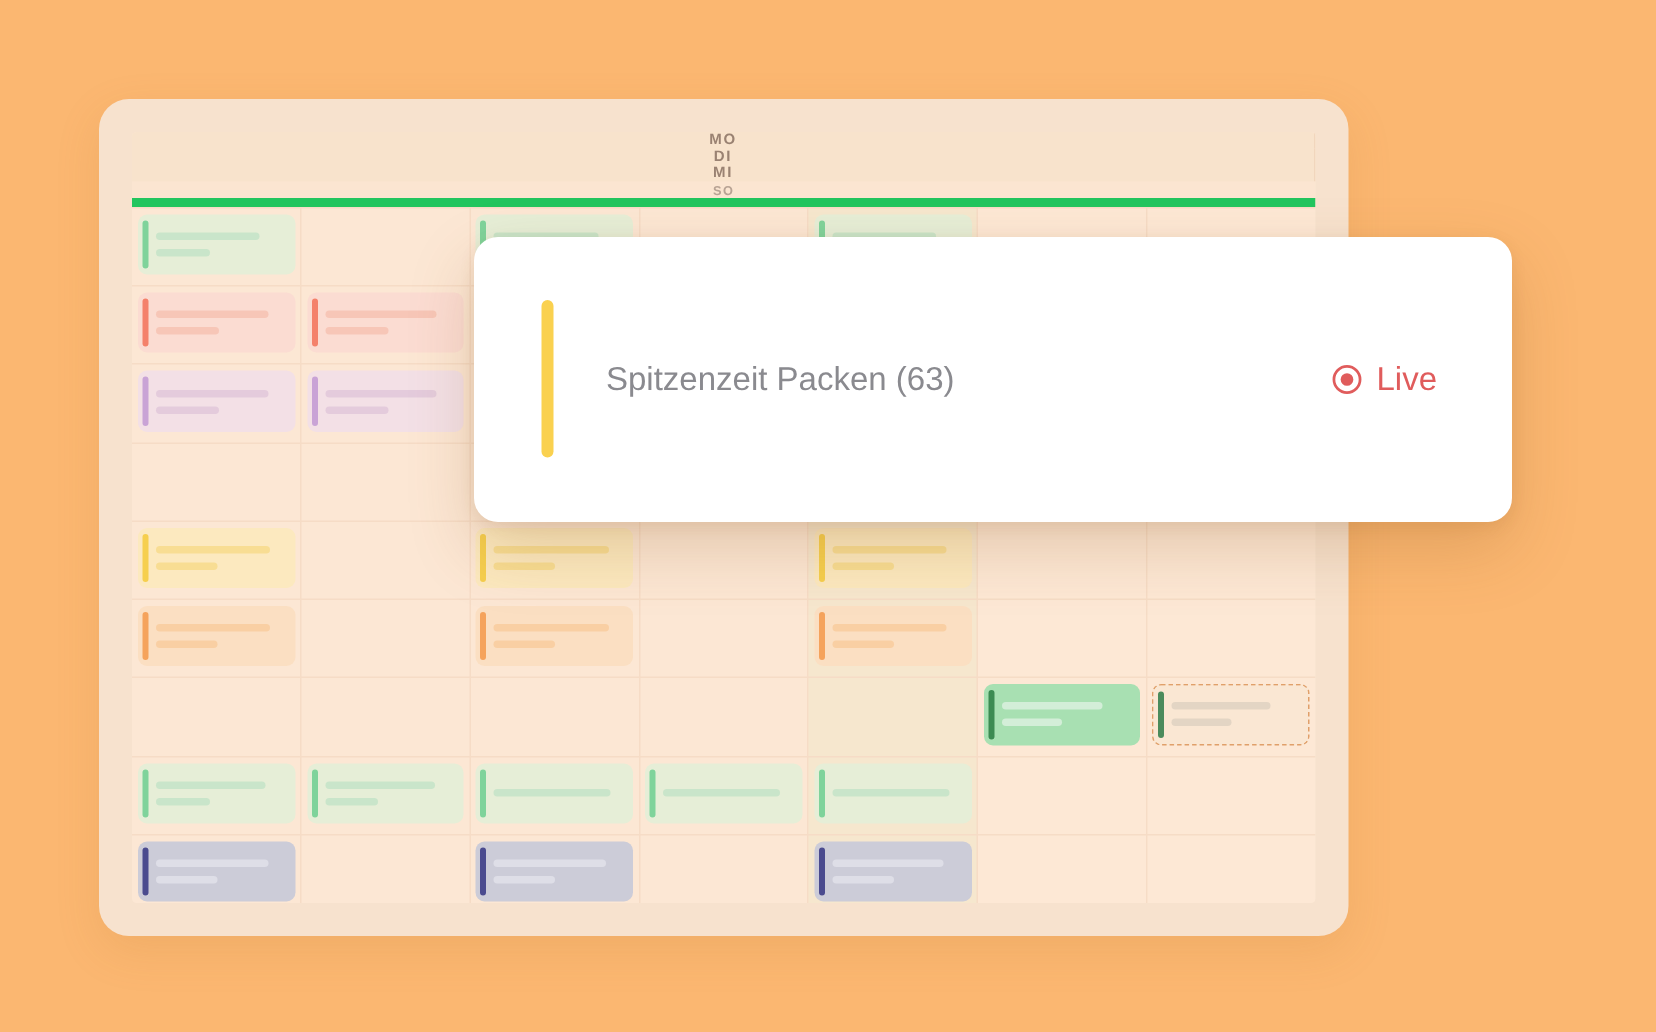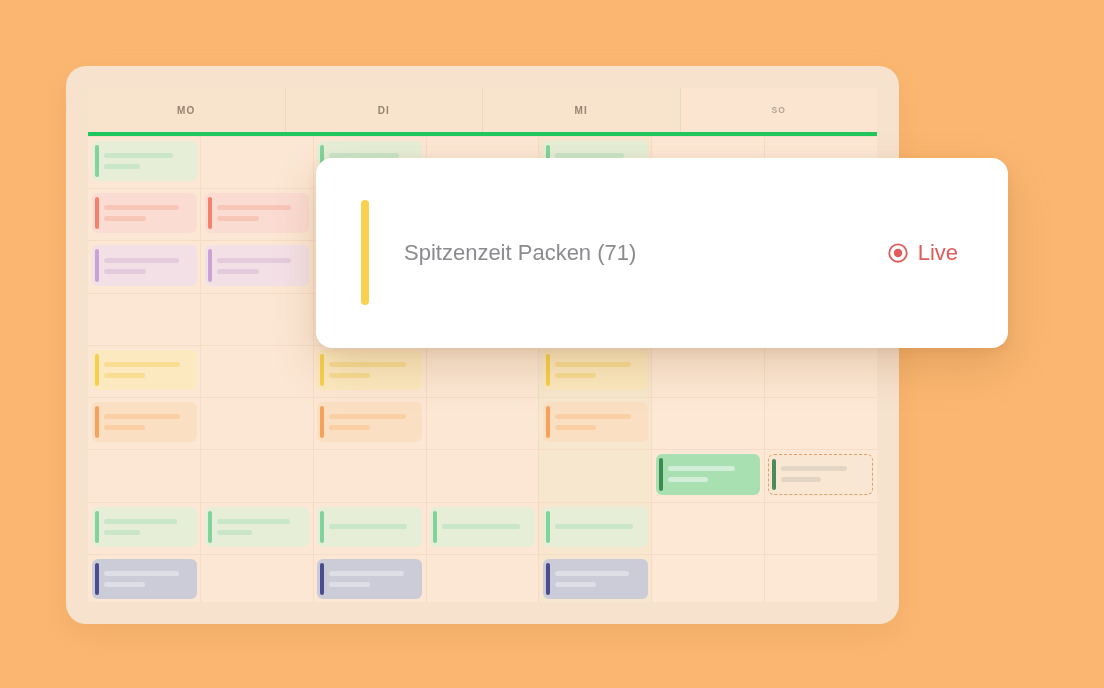--- a/index.html
+++ b/index.html
@@ -36,21 +36,22 @@
     background: #fce7d4;
     border-radius: 3px;
     overflow: hidden;
   }
 
   
   #weekday-header {
     display: flex;
     height: 44px;
     background: #f8e3cc;
-    border-bottom: 4px solid #22c55e;
+    border-bottom: 6px solid #22c55e;
+    flex-direction: column;
   }
   .weekday-cell {
     flex: 1 1 0;
     display: flex;
     align-items: center;
     justify-content: center;
     border-right: 1px solid #f1d6bd;
     box-sizing: border-box;
     font-size: 10px;
     letter-spacing: 1.1px;
@@ -381,21 +382,21 @@
     </div>
 
   </div>
 </div>
 
 <div id="detail-card">
 
   <div id="card-text">
 
 
-    <div id="card-subtitle">Spitzenzeit Packen (71)</div>
+    <div id="card-subtitle">Spitzenzeit Packen (63)</div>
   </div>
 
   <div id="live-badge">
     <span class="card-icon">
       <svg width="22" height="22" viewBox="0 0 24 24">
         <circle cx="12" cy="12" r="9.5" fill="none" stroke="#e05c5c" stroke-width="2"></circle>
         <circle cx="12" cy="12" r="4.6" fill="#e05c5c"></circle>
       </svg>
     </span>
     <span id="live-label">Live</span>

